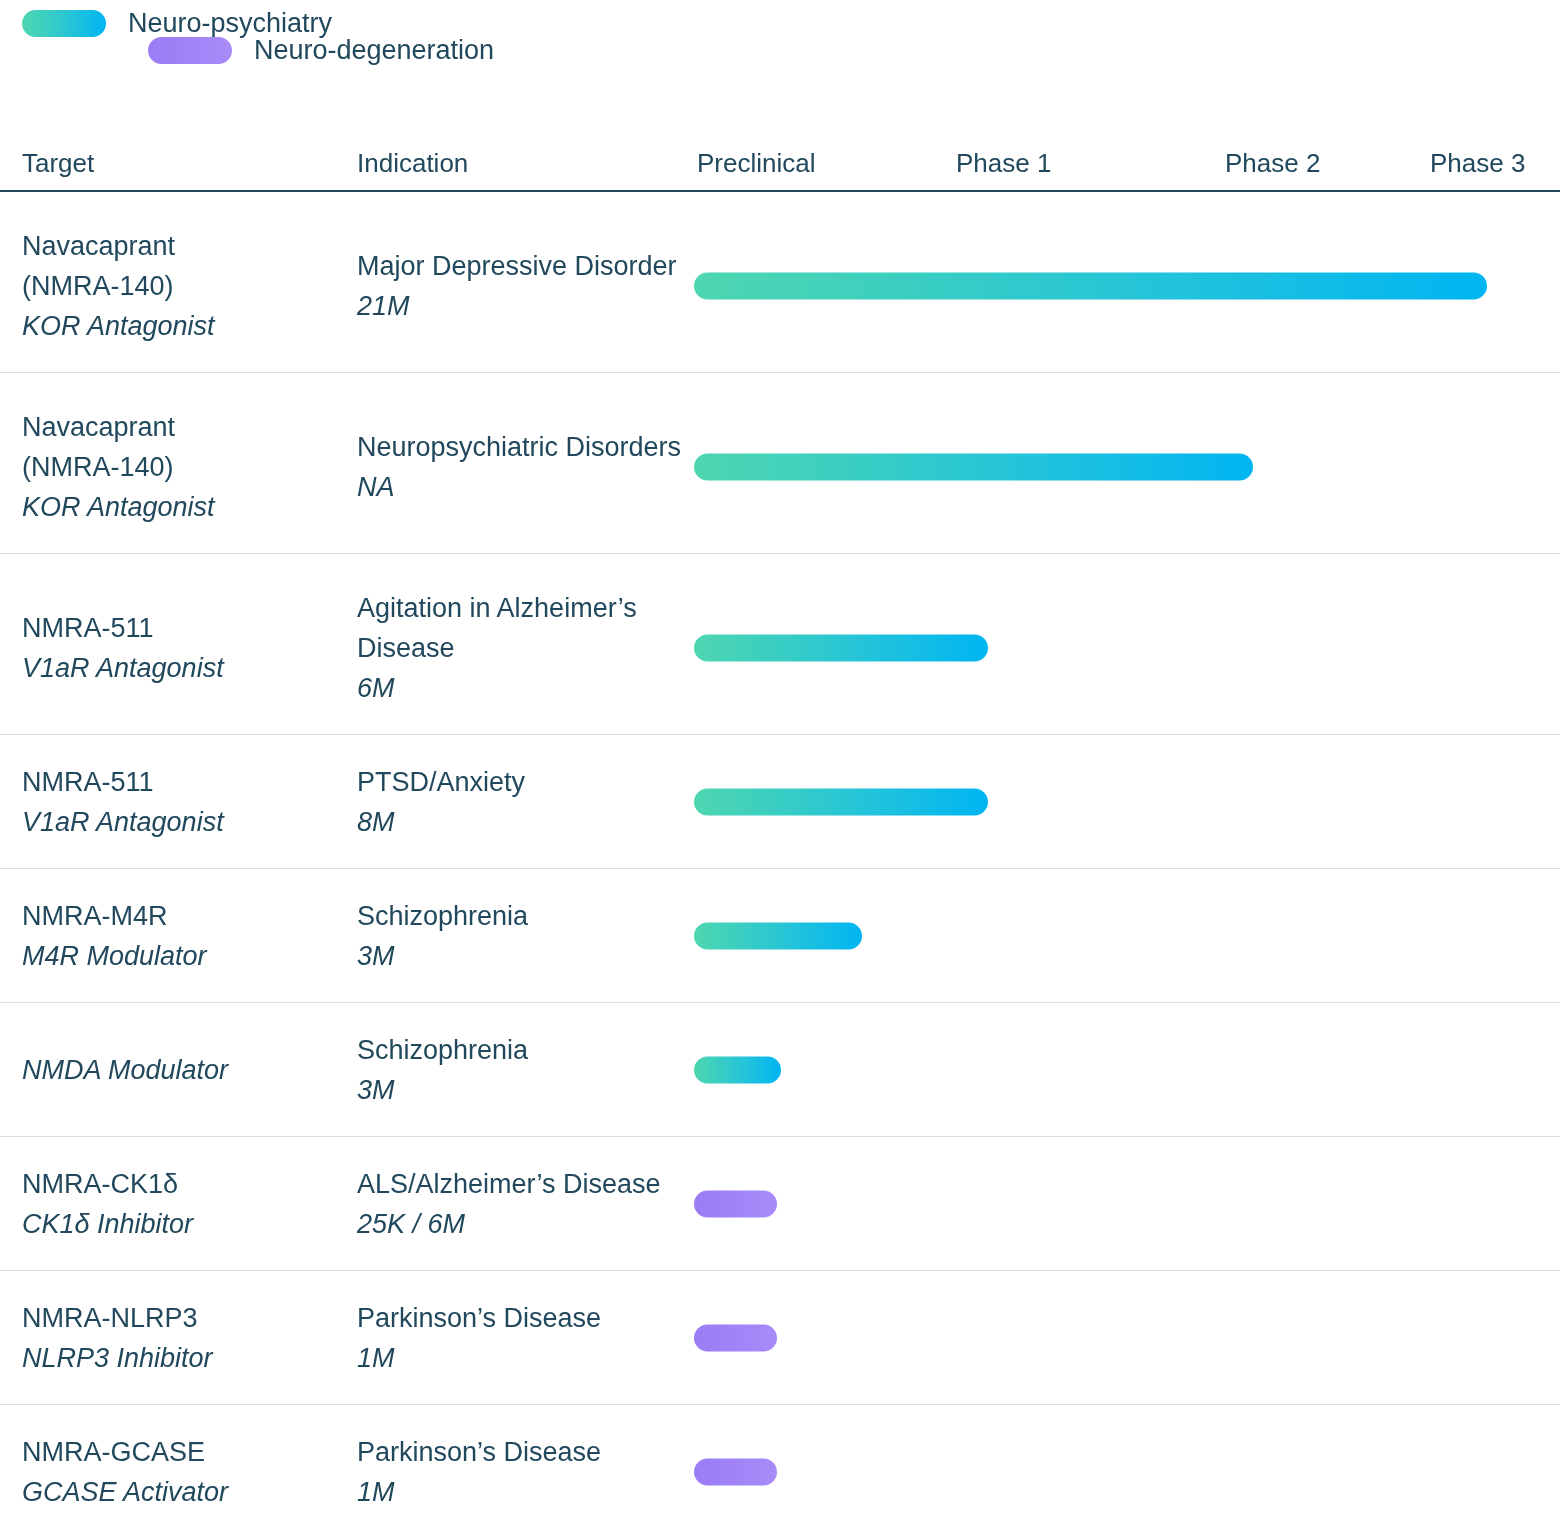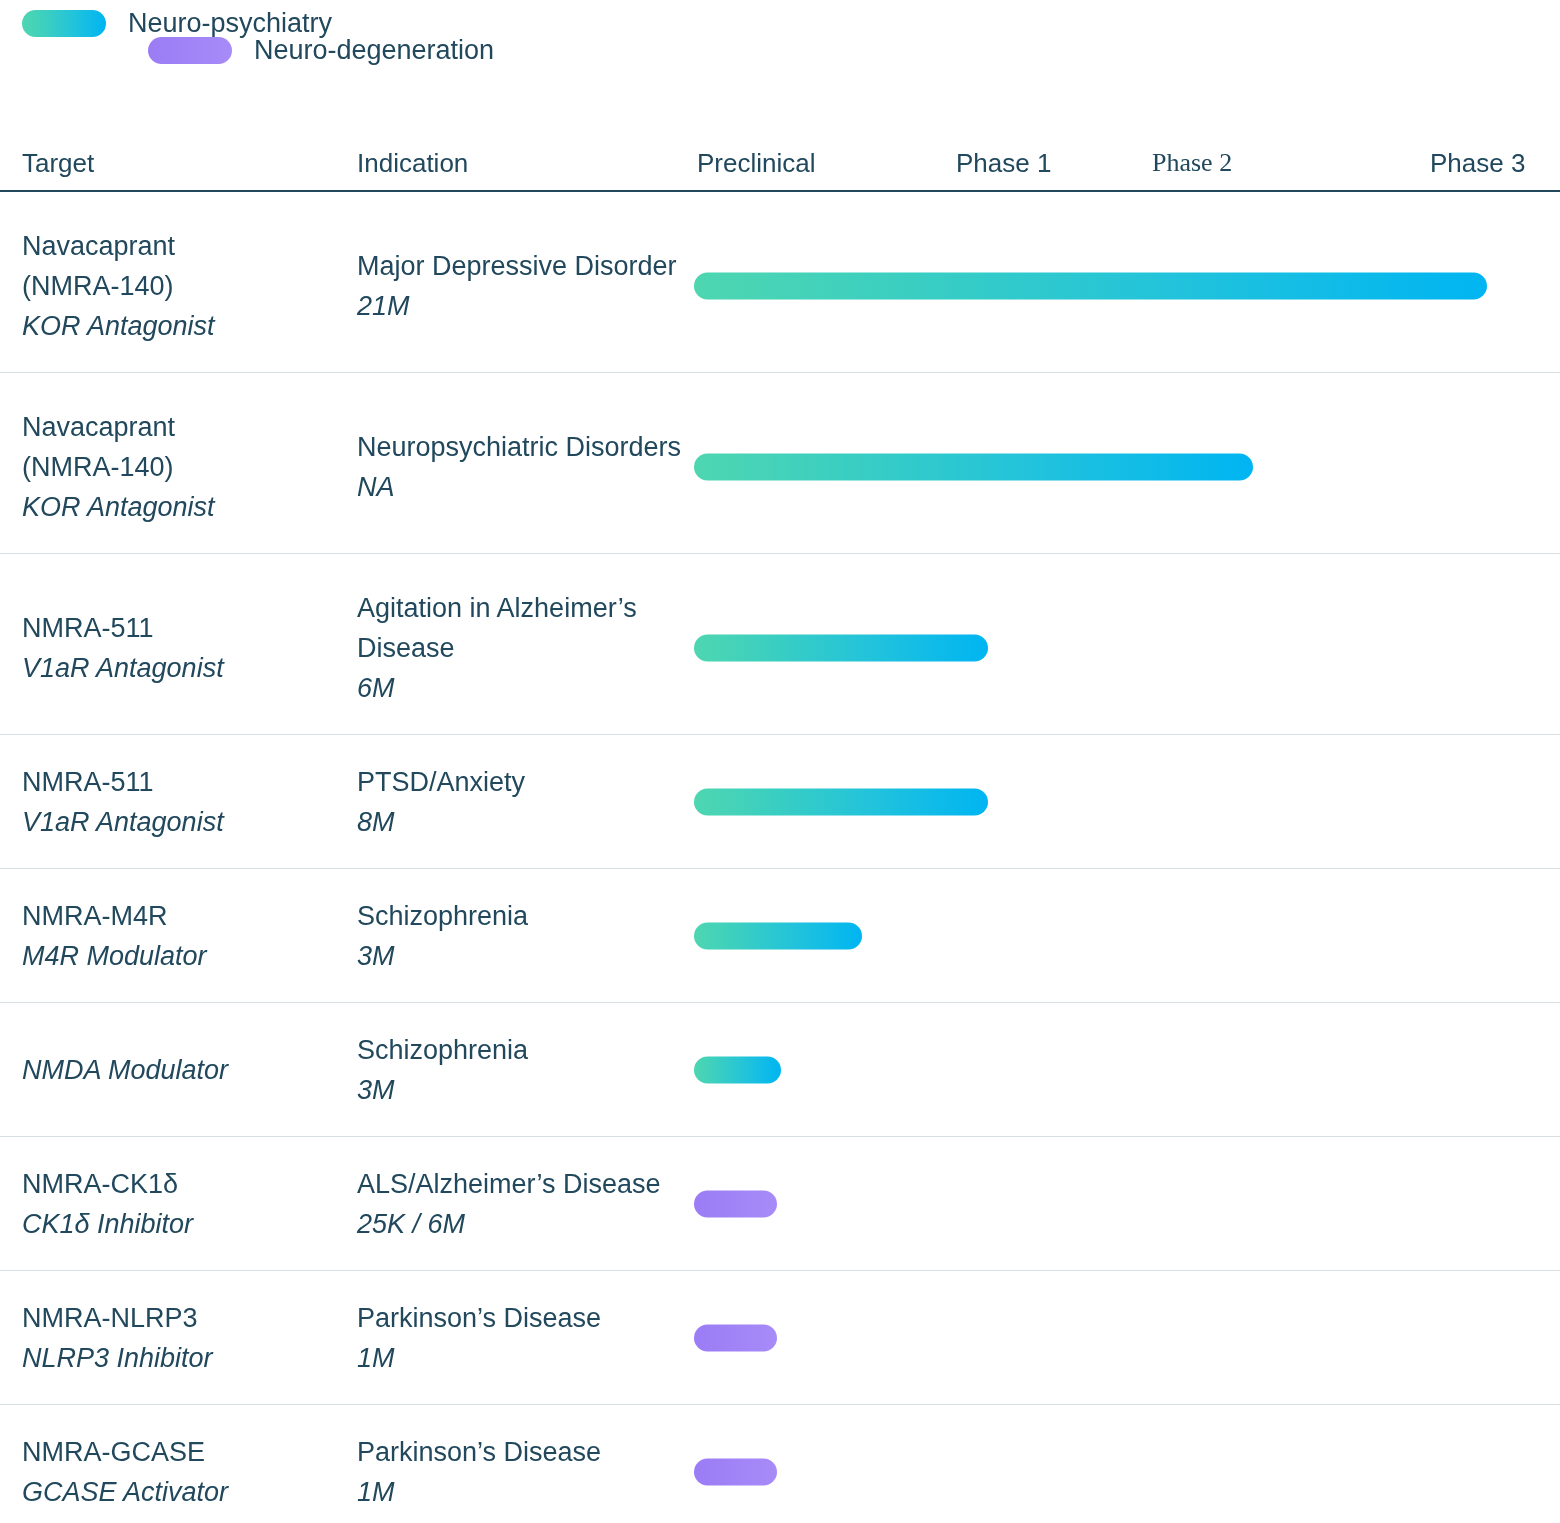--- a/index.html
+++ b/index.html
@@ -77,21 +77,21 @@
     bottom:14px;
     font-size:26px;
     line-height:26px;
     color:#21485C;
     white-space:nowrap;
   }
   .th-target     { left:22px; }
   .th-indication { left:357px;text-align:center; }
   .th-preclinical{ left:697px; }
   .th-phase1     { left:956px; }
-  .th-phase2     { left:1152px;font-family:Liberation Serif, serif; }
+  .th-phase2     { left:1225px; }
   .th-phase3     { left:1430px;margin-top:16px; }
 
   .row {
     position:relative;
     border-bottom:1px solid #D8DFE3;
   }
   .row:last-child { border-bottom:1px solid #D8DFE3; }
 
   .row-h3 { height:173px;margin-top:8px; }  
   .row-h2 { height:134px; }  

